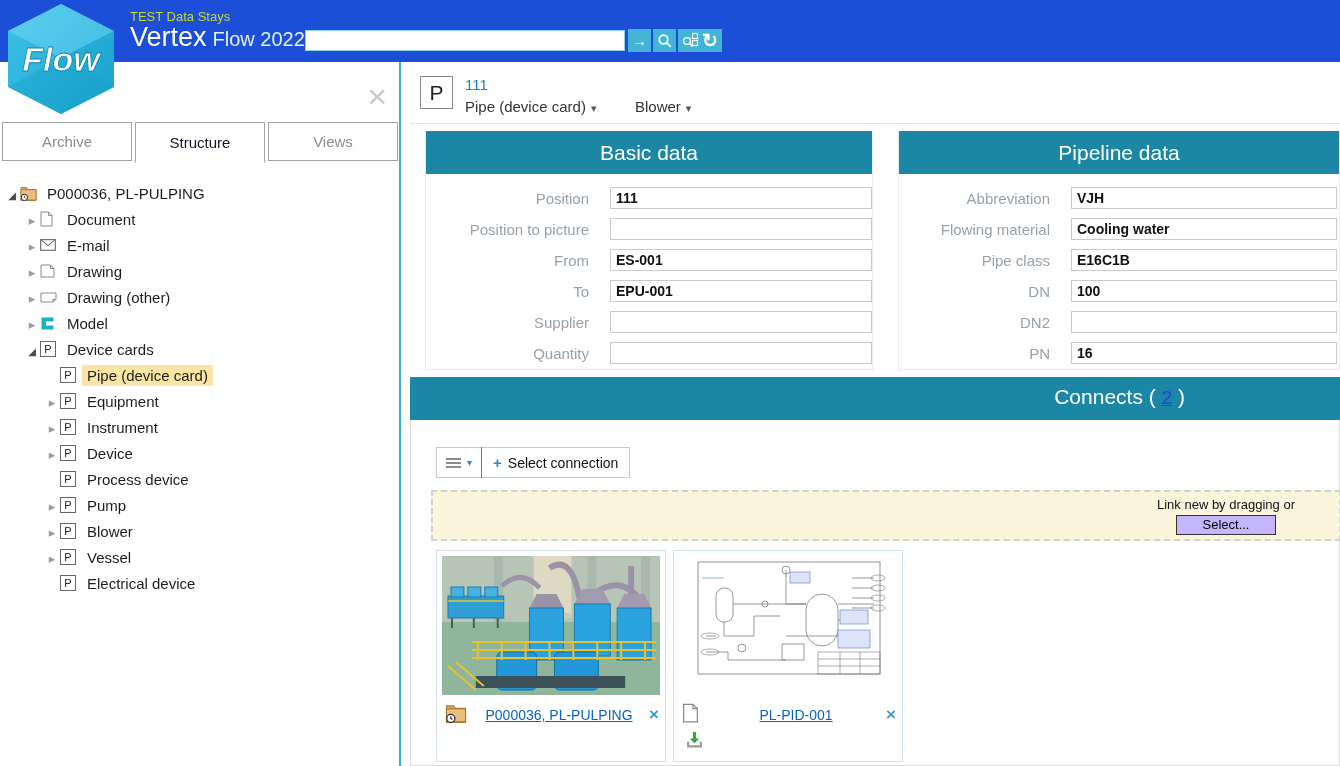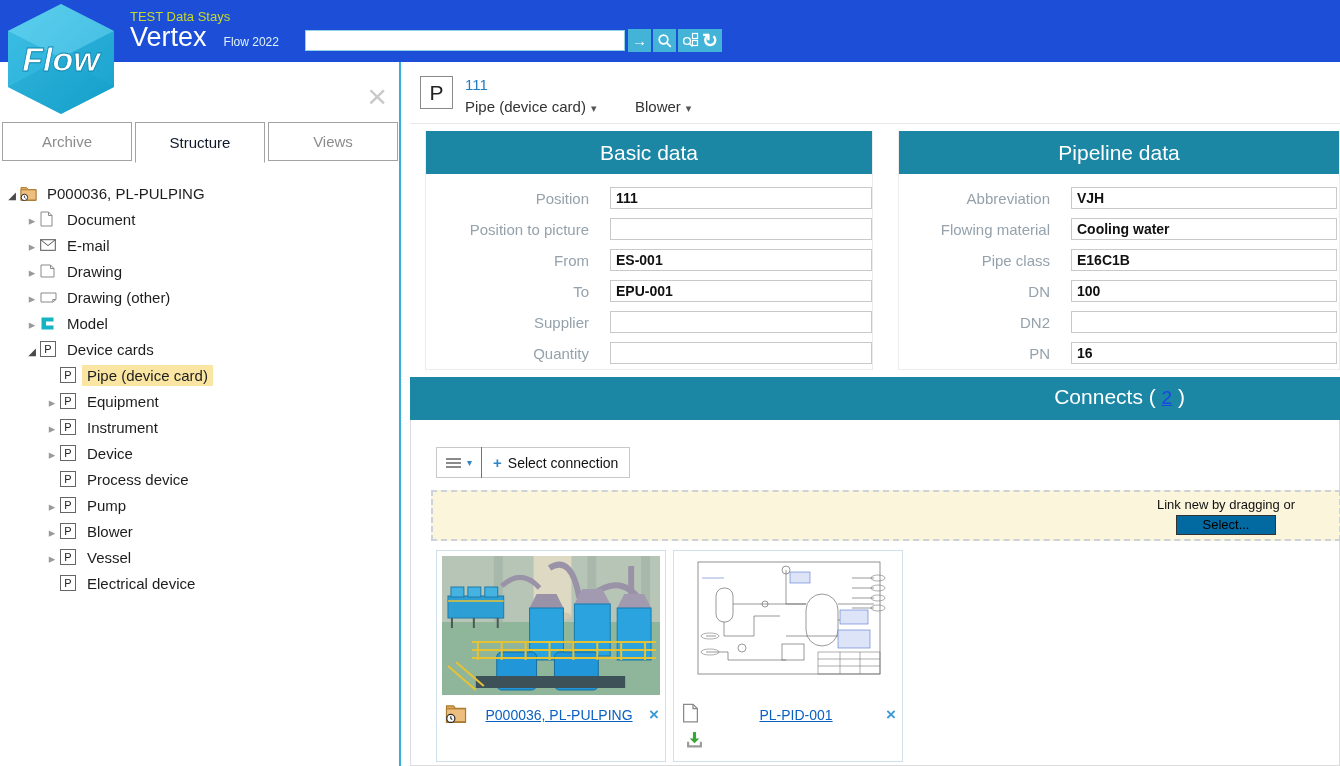--- a/index.html
+++ b/index.html
@@ -6,21 +6,21 @@
   html,body { width:1340px; height:766px; overflow:hidden; background:#fff;
               font-family:"Liberation Sans", sans-serif; }
   #app { position:relative; width:1340px; height:766px; background:#fff; }
 
   
   .topbar { position:absolute; left:0; top:0; width:1340px; height:62px; background:#1d4ed8; }
   .logo { position:absolute; left:8px; top:4px; width:106px; height:110px; z-index:5; }
   .env-label { position:absolute; left:130px; top:9px; font-size:13px; color:#C6D92B; }
   .brand-line { position:absolute; left:130px; top:22px; color:#fff; }
   .brand { font-size:27px; font-weight:300; color:#fff; }
-  .edition { font-size:12px; font-weight:300; color:#dff2f9; margin-left:17px; }
+  .edition { font-size:20px; font-weight:300; color:#dff2f9; margin-left:6px; }
   .search-input { position:absolute; left:305px; top:30px; width:320px; height:21px;
        border:1px solid #8fd2e6; background:#fff; font-size:13px; padding:0 5px; }
   .tbtn { position:absolute; top:29px; height:23px; background:#43B4D8; color:#fff;
        display:flex; align-items:center; justify-content:center; cursor:pointer; }
   .tbtn-go { left:628px; width:23px; font-size:15px; font-weight:bold; }
   .tbtn-search { left:653px; width:23px; }
   .tbtn-group { left:678px; width:44px; gap:3px; }
 
   
   .sidebar { position:absolute; left:0; top:62px; width:401px; height:704px; background:#fff;
@@ -87,21 +87,21 @@
   .ctool-sep { width:1px; height:31px; background:#2E86C9; }
   .selconn-btn { display:flex; align-items:center; padding:0 11px; font-size:14px; color:#111;
        cursor:pointer; height:100%; }
   .selconn-btn .plus { color:#2E86C9; font-weight:bold; margin-right:6px; font-size:15px; }
 
   .dropzone { position:absolute; left:20px; top:70px; width:910px; height:51px;
        background:#FBF5DC; border:2px dashed #ccd2d8; display:flex; justify-content:flex-end; }
   .dz-inner { margin-right:44px; display:flex; flex-direction:column; align-items:center;
        justify-content:center; }
   .dz-hint { font-size:13px; color:#111; margin-bottom:3px; }
-  .dz-btn { width:100px; height:20px; background:#0369a1; border:1px solid #333; font-size:13px;
+  .dz-btn { width:100px; height:20px; background:#c4b5fd; border:1px solid #333; font-size:13px;
        font-family:"Liberation Sans", sans-serif; cursor:pointer; }
 
   .lcard { position:absolute; top:130px; width:230px; height:212px; background:#fff;
        border:1px solid #cfe0ea; }
   .lcard1 { left:25px; } .lcard2 { left:262px; }
   .thumb { position:absolute; left:5px; top:5px; width:218px; height:139px; cursor:pointer; }
   .thumb2 { display:flex; justify-content:center; background:#fff; }
   .lrow { position:absolute; left:8px; top:152px; width:214px; height:24px; display:flex;
        align-items:center; }
   .lrow .licon { width:30px; flex:0 0 30px; }

